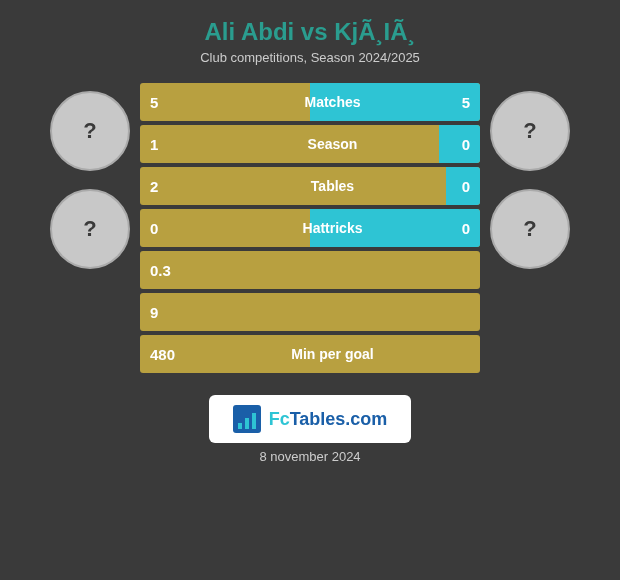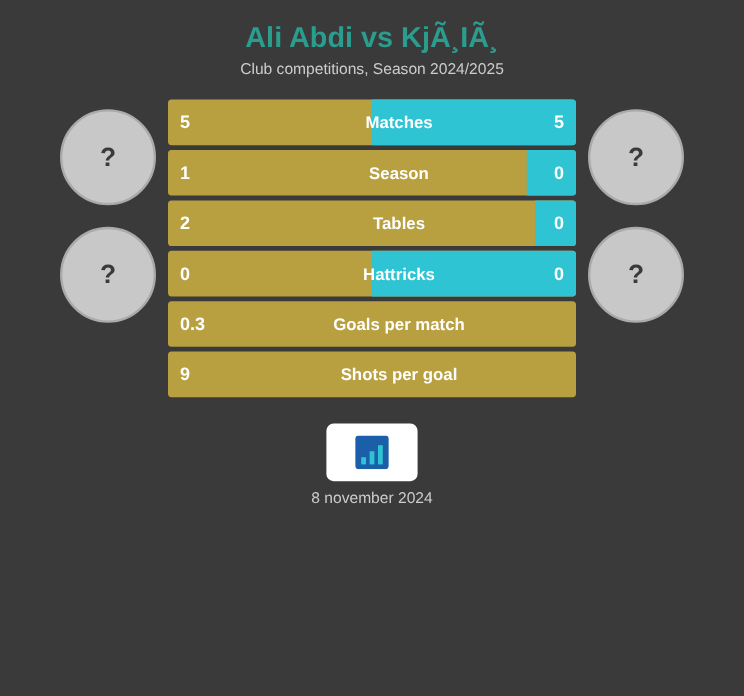--- a/index.html
+++ b/index.html
@@ -216,41 +216,47 @@
       <div class="stat-row">
         <div class="stat-bar-bg"></div>
         <div class="stat-bar-fill" style="width: 50%;"></div>
         <span class="stat-left-val">0</span>
         <span class="stat-label">Hattricks</span>
         <span class="stat-right-val">0</span>
       </div>
       <div class="stat-row stat-row-single">
         <div class="stat-bar-bg"></div>
         <span class="stat-left-val">0.3</span>
-        <span class="stat-label">Goals per match</span>
       </div>
       <div class="stat-row stat-row-single">
         <div class="stat-bar-bg"></div>
         <span class="stat-left-val">9</span>
-        <span class="stat-label">Shots per goal</span>
+      </div>
+      <div class="stat-row stat-row-single">
+        <div class="stat-bar-bg"></div>
+        <span class="stat-left-val">480</span>
+        <span class="stat-label">Min per goal</span>
       </div>
     </div>
 
   <div class="avatars-right">
     <div class="avatar">
       <span class="avatar-question">?</span>
     </div>
     <div class="avatar">
       <span class="avatar-question">?</span>
     </div>
   </div>
 </div>
 
 <div class="fctables-logo">
   <svg class="fctables-icon" viewBox="0 0 28 28" xmlns="http://www.w3.org/2000/svg">
     <rect width="28" height="28" rx="3" fill="#1a5fa8"></rect>
     <rect x="5" y="18" width="4" height="6" fill="#2ec4d4"></rect>
     <rect x="12" y="13" width="4" height="11" fill="#2ec4d4"></rect>
     <rect x="19" y="8" width="4" height="16" fill="#2ec4d4"></rect>
   </svg>
+  <span class="fctables-text">
+    <span>Fc</span>Tables.com
+  </span>
 </div>
 
 <div class="date-footer">8 november 2024</div>
 
 </body></html>

